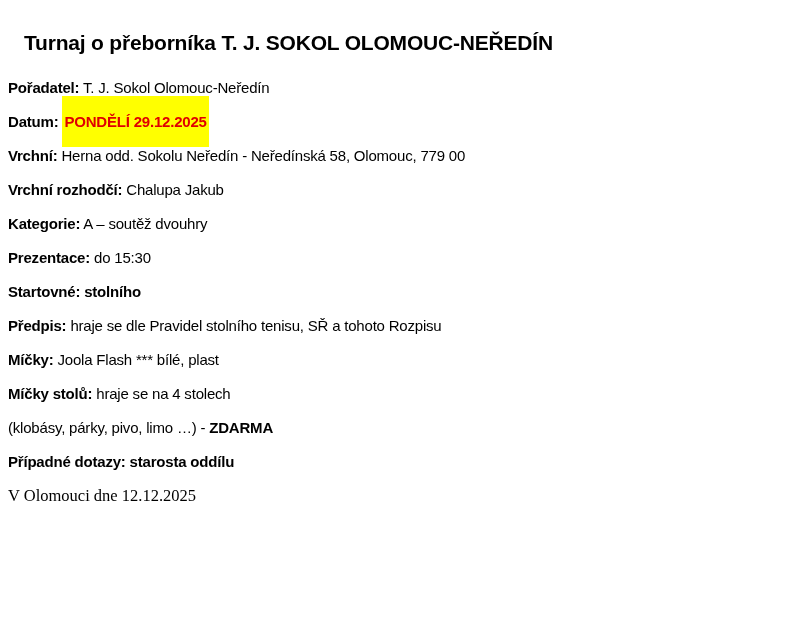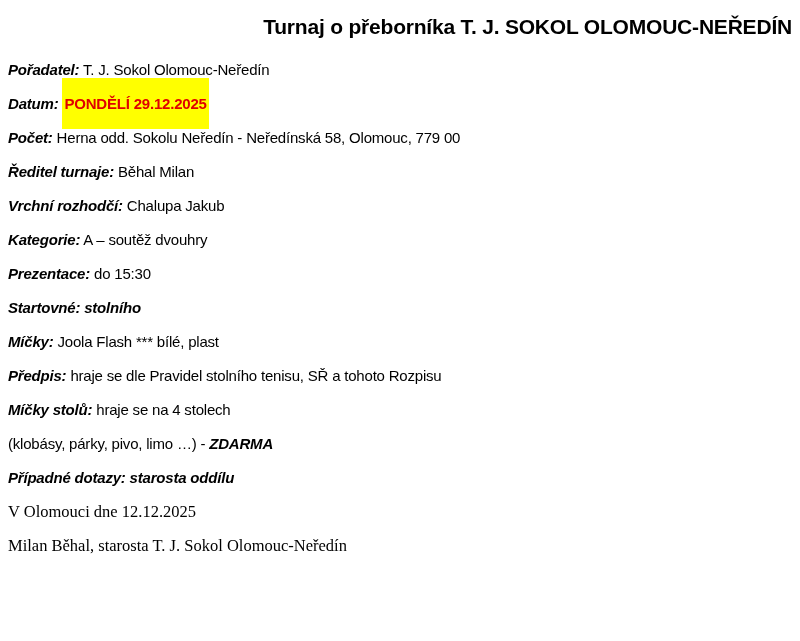--- a/index.html
+++ b/index.html
@@ -11,36 +11,36 @@
     width: 800px;
     height: 641px;
     overflow: hidden;
     color: var(--text, #000000);
     font-family: "Liberation Sans", "DejaVu Sans", sans-serif;
   }
   .doc {
     padding: 13px 8px 0 8px;
   }
   .title {
-    margin: 0;
+    margin: 16px;
     padding: 0 0 6px 0;
     font-size: 21px;
     line-height: 27px;
     font-weight: 700;
-    text-align: right;
+    text-align: left;
     letter-spacing: -0.2px;
   }
   .line {
     margin: 14px 0 0 0;
     font-size: 15px;
     line-height: 20px;
     white-space: pre;
     letter-spacing: -0.2px;
   }
-  .b { font-weight: 700; font-style: italic; }
+  .b { font-weight: 700; }
   .hl {
     background: var(--highlight-bg, #FFFF00);
     color: var(--highlight-text, #E00000);
     font-weight: 700;
     padding: 17px 2px;
   }
   .serif {
     font-family: "Liberation Serif", "DejaVu Serif", serif;
     font-size: 16.5px;
     letter-spacing: 0;
@@ -50,41 +50,39 @@
 <body>
 
 <div class="doc">
 
   <h1 class="title">Turnaj o přeborníka T. J. SOKOL OLOMOUC-NEŘEDÍN</h1>
 
   <p class="line"><span class="b">Pořadatel:</span><span> T. J. Sokol Olomouc-Neředín</span></p>
 
   <p class="line"><span class="b">Datum: </span><span class="hl">PONDĚLÍ 29.12.2025</span></p>
 
-  <p class="line"><span class="b">Počet:</span><span> Herna odd. Sokolu Neředín - Neředínská 58, Olomouc, 779 00</span></p>
+  <p class="line"><span class="b">Vrchní:</span><span> Herna odd. Sokolu Neředín - Neředínská 58, Olomouc, 779 00</span></p>
 
-  <p class="line"><span class="b">Ředitel turnaje:</span><span> Běhal Milan</span></p>
 
   <p class="line"><span class="b">Vrchní rozhodčí:</span><span> Chalupa Jakub</span></p>
 
   <p class="line"><span class="b">Kategorie:</span><span> A – soutěž dvouhry</span></p>
 
 
   <p class="line"><span class="b">Prezentace:</span><span> do 15:30</span></p>
 
   <p class="line"><span class="b">Startovné: stolního</span></p>
 
+  <p class="line"><span class="b">Předpis:</span><span> hraje se dle Pravidel stolního tenisu, SŘ a tohoto Rozpisu</span></p>
+
   <p class="line"><span class="b">Míčky:</span><span> Joola Flash *** bílé, plast</span></p>
-
-  <p class="line"><span class="b">Předpis:</span><span> hraje se dle Pravidel stolního tenisu, SŘ a tohoto Rozpisu</span></p>
 
   <p class="line"><span class="b">Míčky stolů:</span><span> hraje se na 4 stolech</span></p>
 
 
   <p class="line"><span>(klobásy, párky, pivo, limo …) - </span><span class="b">ZDARMA</span></p>
 
   <p class="line"><span class="b">Případné dotazy: starosta oddílu</span></p>
 
   <p class="line serif"><span>V Olomouci dne 12.12.2025</span></p>
 
-  <p class="line serif"><span>Milan Běhal, starosta T. J. Sokol Olomouc-Neředín</span></p>
 
 </div>
 
 </body></html>

